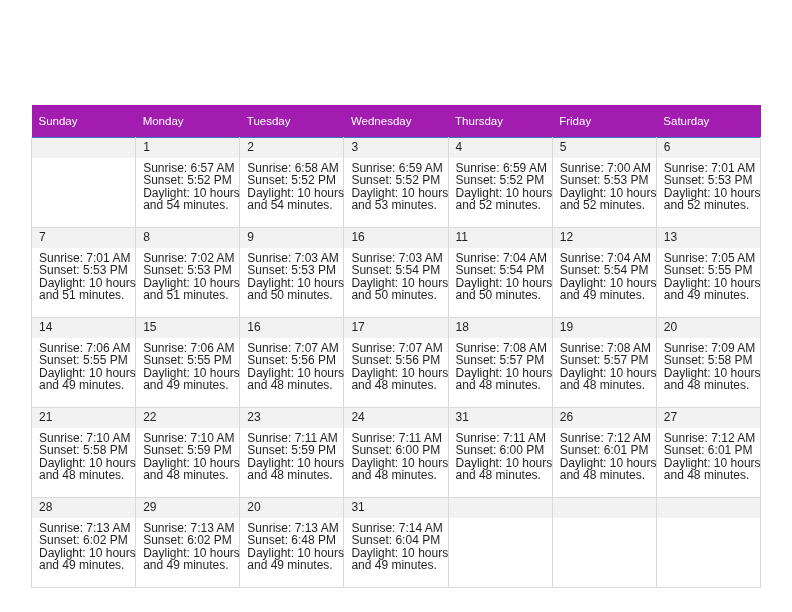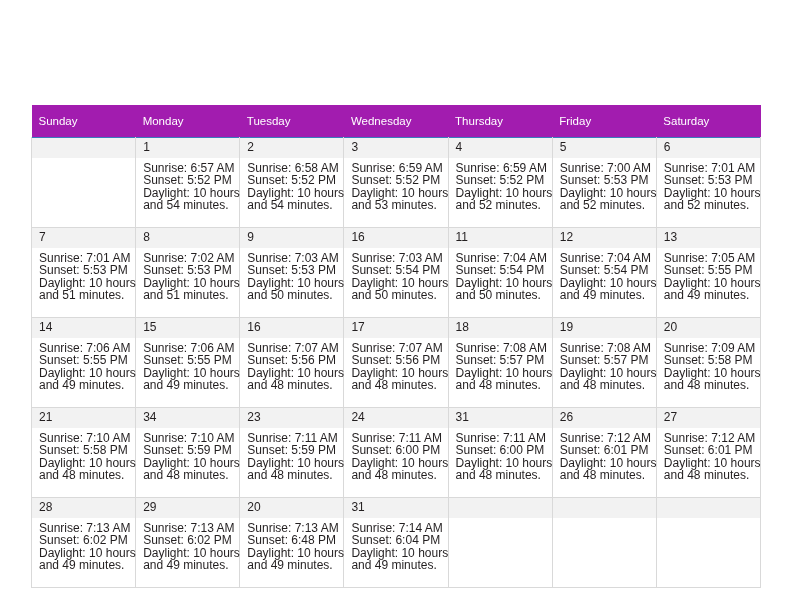--- a/index.html
+++ b/index.html
@@ -410,21 +410,21 @@
               <div class="info">
                 <div>Sunrise: 7:10 AM</div>
                 <div>Sunset: 5:58 PM</div>
                 <div>Daylight: 10 hours</div>
                 <div>and 48 minutes.</div>
               </div>
             </div>
           </td>
           <td>
             <div class="cell-inner">
-              <div class="daynum">34</div>
+              <div class="daynum">22</div>
               <div class="info">
                 <div>Sunrise: 7:10 AM</div>
                 <div>Sunset: 5:59 PM</div>
                 <div>Daylight: 10 hours</div>
                 <div>and 48 minutes.</div>
               </div>
             </div>
           </td>
           <td>
             <div class="cell-inner">

